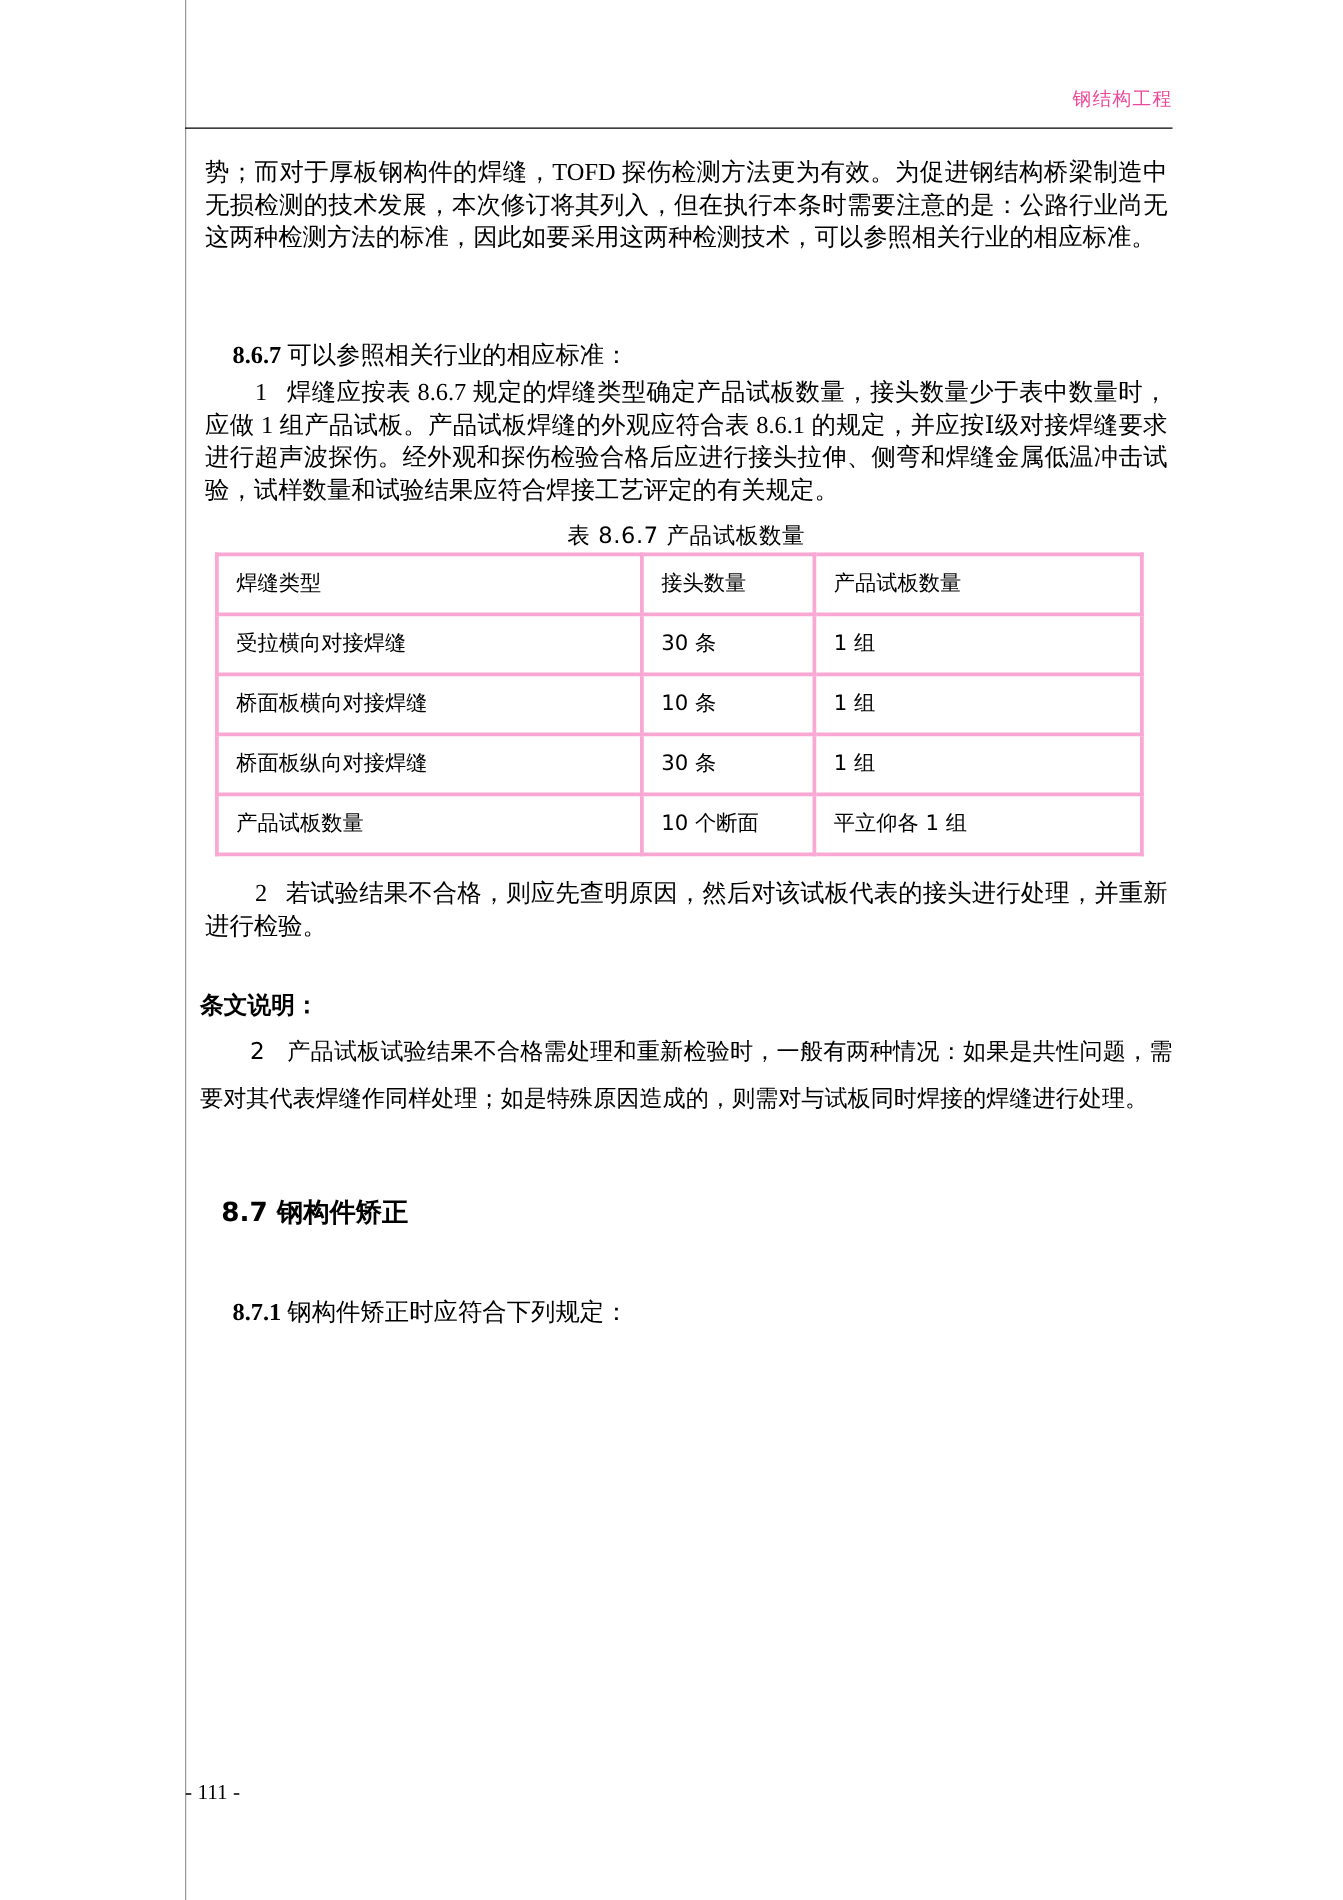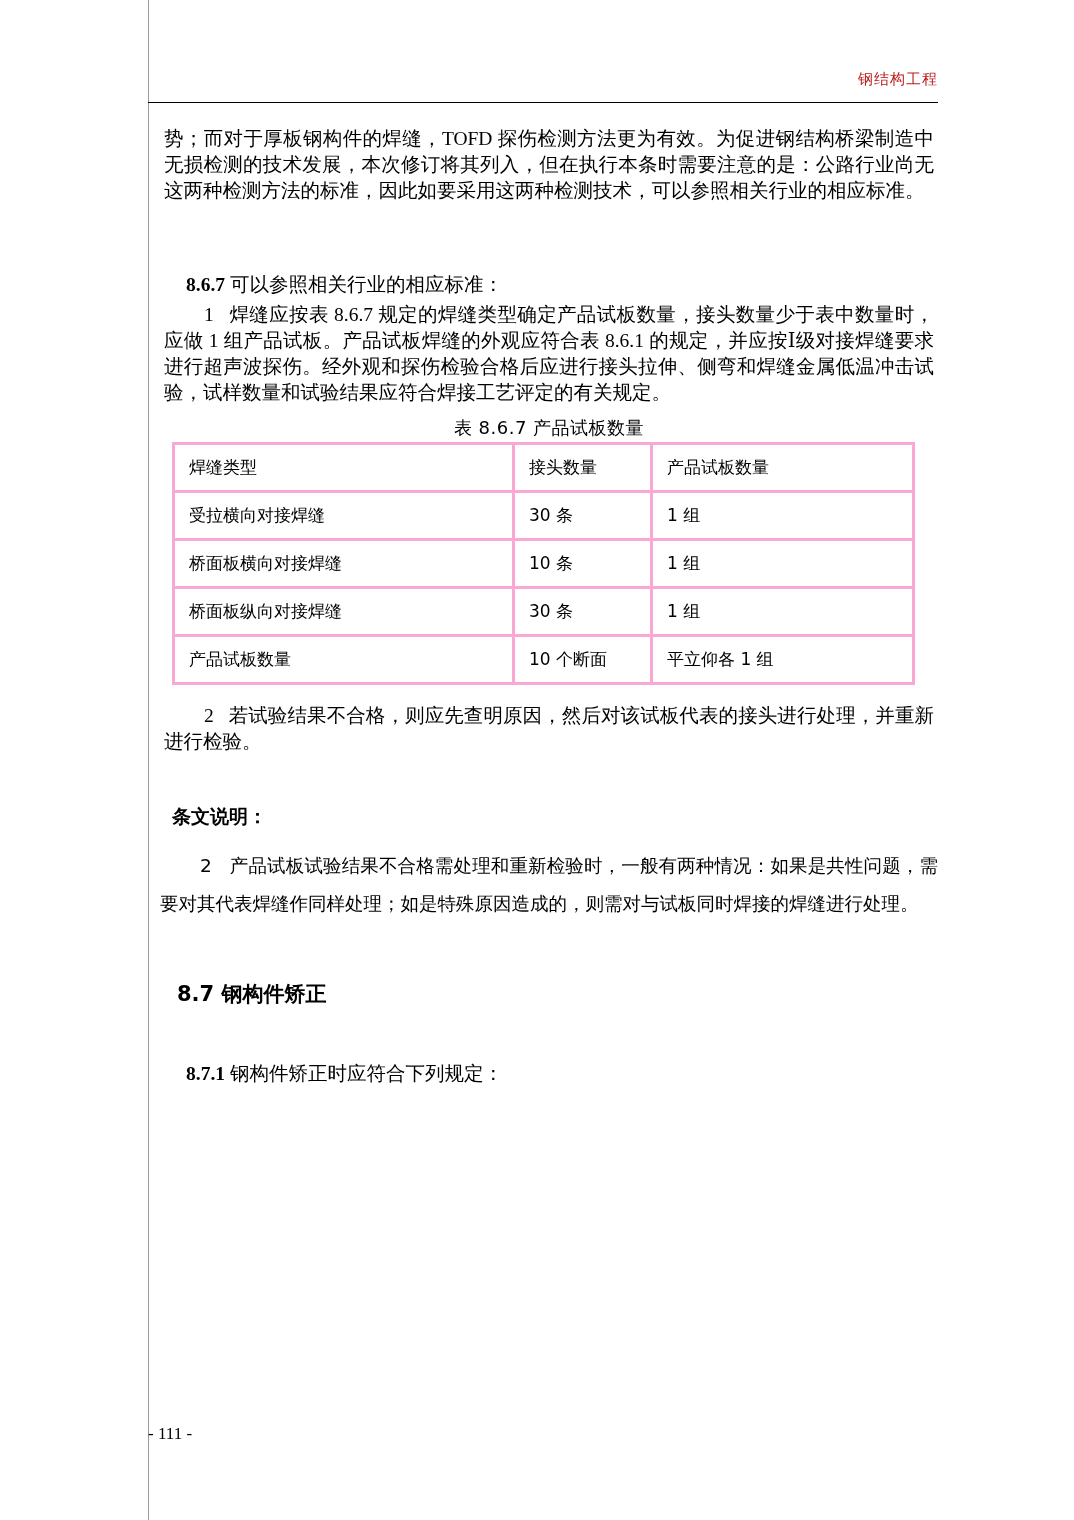--- a/index.html
+++ b/index.html
@@ -28,21 +28,21 @@
   }
   .header {
     position: absolute;
     left: 148px;
     top: 70px;
     width: 790px;
     text-align: right;
     font-family: "DejaVu Sans", "Liberation Sans", sans-serif;
     font-size: 15px;
     letter-spacing: 1px;
-    color: #b91c1c;
+    color: #ec4899;
   }
   .header-rule {
     position: absolute;
     left: 148px;
     top: 102px;
     width: 790px;
     height: 1px;
     background: #000;
   }
   .content {
@@ -97,21 +97,21 @@
   table.ptable col.c1 { width: 340px; }
   table.ptable col.c2 { width: 138px; }
   table.ptable col.c3 { width: 262px; }
   .sans {
     font-family: "DejaVu Sans", "Liberation Sans", sans-serif;
   }
   .note-title {
     font-family: "DejaVu Sans", "Liberation Sans", sans-serif;
     font-size: 19px;
     font-weight: bold;
-    margin: 12px;
+    margin: 0;
     line-height: 38px;
   }
   p.note {
     font-family: "DejaVu Sans", "Liberation Sans", sans-serif;
     font-size: 18.5px;
     line-height: 38px;
     margin: 0;
     text-align: justify;
     text-justify: inter-ideograph;
   }

